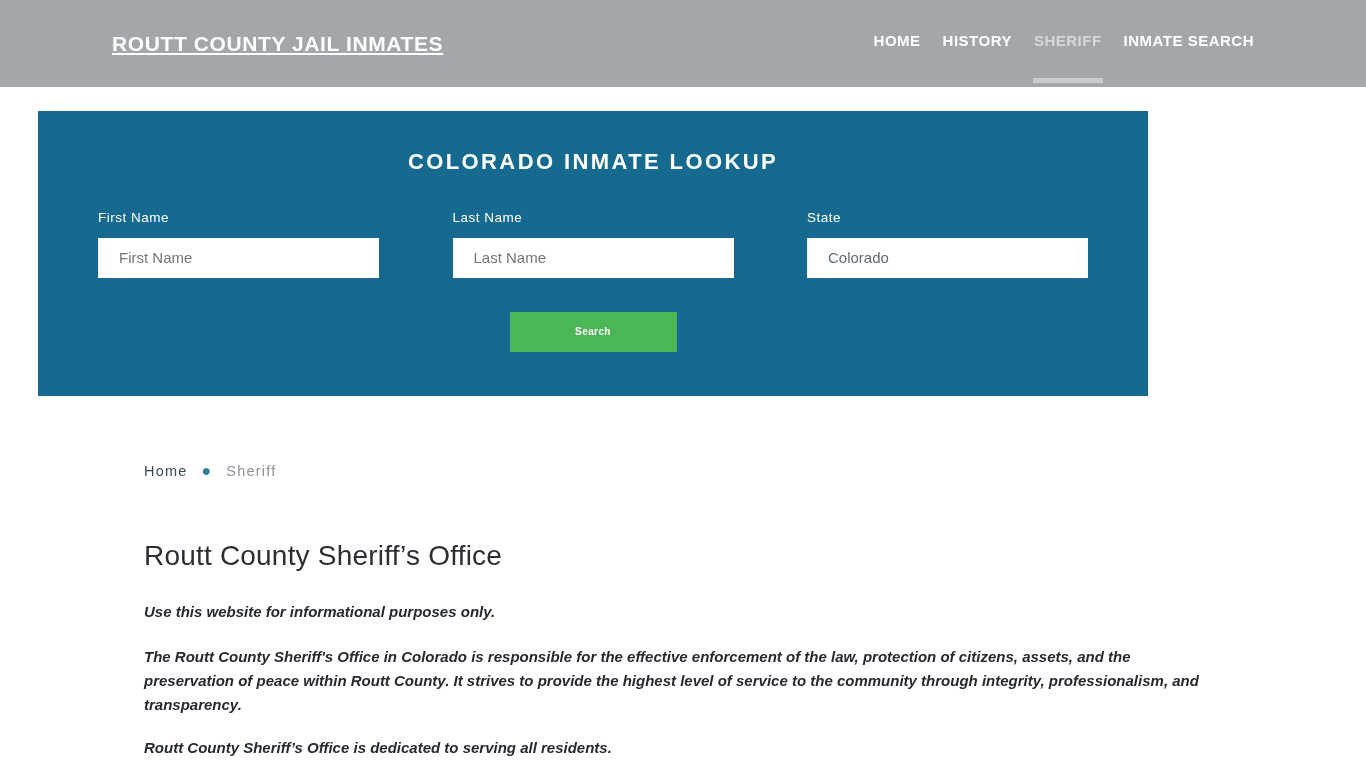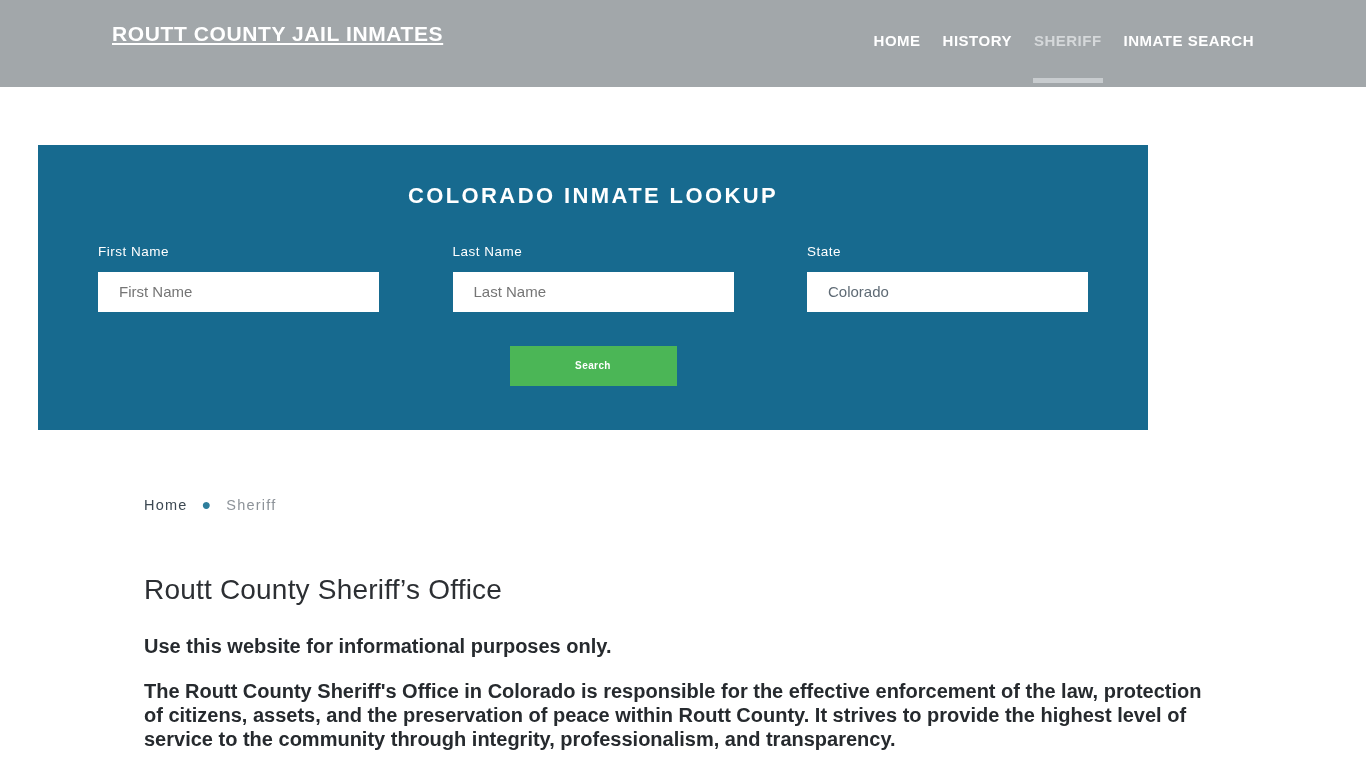--- a/index.html
+++ b/index.html
@@ -19,21 +19,21 @@
     position: relative;
     width: 1366px;
     height: 87px;
     background: #a2a7aa;
     display: flex;
     align-items: center;
   }
   .brand {
     position: absolute;
     left: 112px;
-    top: 21px;
+    top: 31px;
     color: #ffffff;
     font-size: 21px;
     font-weight: bold;
     letter-spacing: 0.6px;
     text-transform: uppercase;
     line-height: 26px;
     white-space: nowrap;
   }
   .main-nav {
     position: absolute;
@@ -64,21 +64,21 @@
     transform: translateX(-50%);
     bottom: -30px;
     width: 70px;
     height: 5px;
     background: #c8cccf;
   }
 
   
   .lookup-wrap {
     width: 1186px;
-    padding-top: 58px;
+    padding-top: 24px;
   }
   .lookup-panel {
     margin: 0 auto;
     width: 1110px;
     background: #176a8f;
     padding: 37px 60px 44px 60px;
   }
   .lookup-title {
     text-align: center;
     color: #ffffff;
@@ -170,25 +170,26 @@
   .page-title {
     margin: 52px 0 0 0;
     font-size: 28px;
     font-weight: normal;
     color: #2c2f33;
     letter-spacing: 0.2px;
     line-height: 46px;
   }
   .body-text {
     margin: 21px 0 0 0;
-    font-size: 20px;
+    font-size: 15px;
     font-weight: bold;
     color: #262a2e;
     line-height: 24px;
     max-width: 1075px;
+    font-style: italic;
   }
   .body-text.cut {
     margin-top: 19px;
   }
 </style>
 </head>
 <body>
 
 <header class="site-header">
   <a class="brand" href="#">Routt County Jail Inmates</a>

